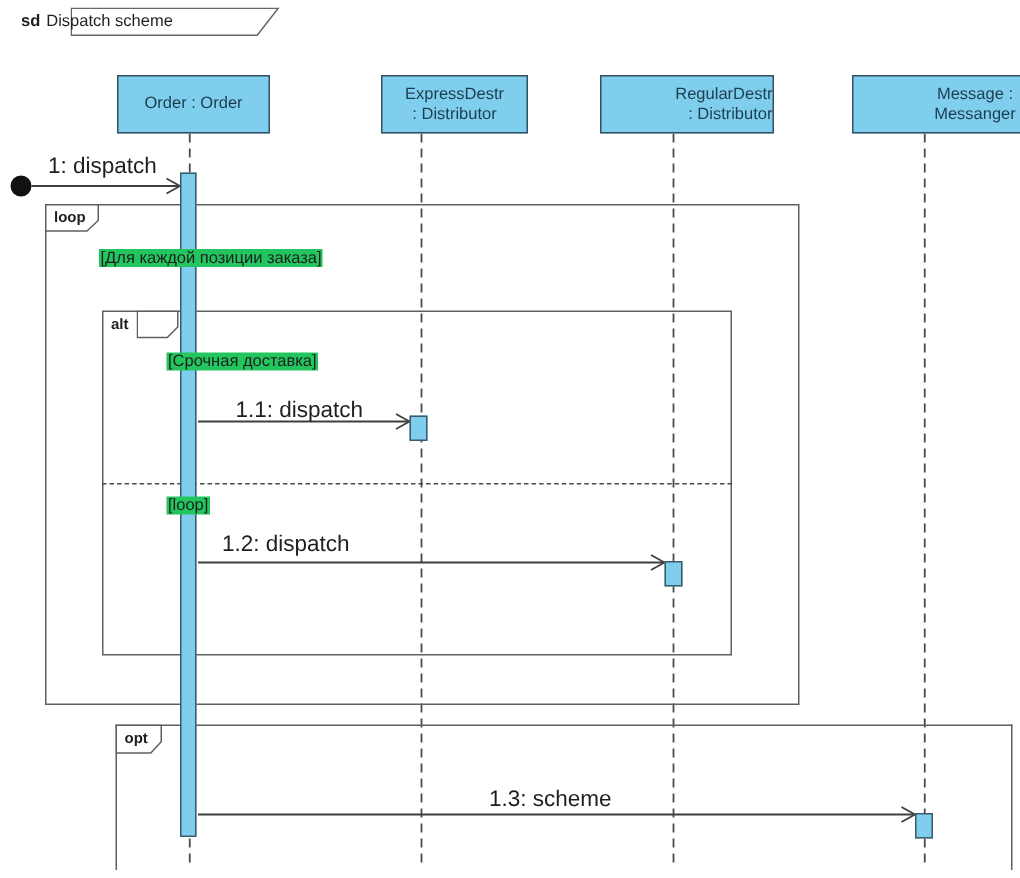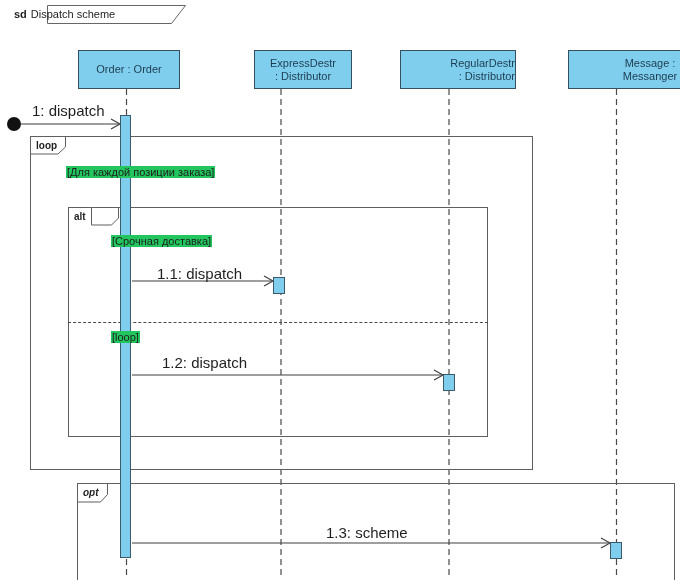--- a/index.html
+++ b/index.html
@@ -111,21 +111,21 @@
       <path d="M0.5,0.5 H35.5 V11 L28,18 H0.5 Z" fill="#ffffff" stroke="#5F5F5F" stroke-width="1"></path>
     </svg>
     <span class="op">loop</span>
   </div>
   <div class="frag-label" style="left:68px; top:207px; width:29px; height:19px;padding-left:23px;">
     <svg width="29" height="19">
       <path d="M0.5,0.5 H27.5 V11 L20.5,18 H0.5 Z" fill="#ffffff" stroke="#5F5F5F" stroke-width="1"></path>
     </svg>
     <span class="op">alt</span>
   </div>
-  <div class="frag-label" style="left:77px; top:483px; width:32px; height:20px;font-style:italic;">
+  <div class="frag-label" style="left:77px; top:483px; width:32px; height:20px;">
     <svg width="32" height="20">
       <path d="M0.5,0.5 H30.5 V11.5 L23.5,19 H0.5 Z" fill="#ffffff" stroke="#5F5F5F" stroke-width="1"></path>
     </svg>
     <span class="op">opt</span>
   </div>
 
   <div class="guard" style="left:66px;  top:166px;">[Для каждой позиции заказа]</div>
   <div class="guard" style="left:111px; top:235px;">[Срочная доставка]</div>
   <div class="guard" style="left:111px; top:331px;">[loop]</div>
 
@@ -144,21 +144,21 @@
   <svg class="msg-arrow" style="left:131px; top:271px;" width="145" height="20">
     <line x1="1" y1="10" x2="141" y2="10" stroke="#3F3F3F" stroke-width="1.2"></line>
     <path d="M133,5 L142,10 M133,15 L142,10" fill="none" stroke="#3F3F3F" stroke-width="1.2"></path>
   </svg>
   <div class="msg-label" style="left:157px; top:253px;margin-top:12px;">1.1: dispatch</div>
 
   <svg class="msg-arrow" style="left:131px; top:365px;" width="315" height="20">
     <line x1="1" y1="10" x2="311" y2="10" stroke="#3F3F3F" stroke-width="1.2"></line>
     <path d="M303,5 L312,10 M303,15 L312,10" fill="none" stroke="#3F3F3F" stroke-width="1.2"></path>
   </svg>
-  <div class="msg-label" style="left:162px; top:354px;">1.2: dispatch</div>
+  <div class="msg-label" style="left:148px; top:354px;">1.2: dispatch</div>
 
   <svg class="msg-arrow" style="left:131px; top:533px;" width="482" height="20">
     <line x1="1" y1="10" x2="478" y2="10" stroke="#3F3F3F" stroke-width="1.2"></line>
     <path d="M470,5 L479,10 M470,15 L479,10" fill="none" stroke="#3F3F3F" stroke-width="1.2"></path>
   </svg>
   <div class="msg-label" style="left:326px; top:524px;">1.3: scheme</div>
 
 </div>
 
 </body></html>

